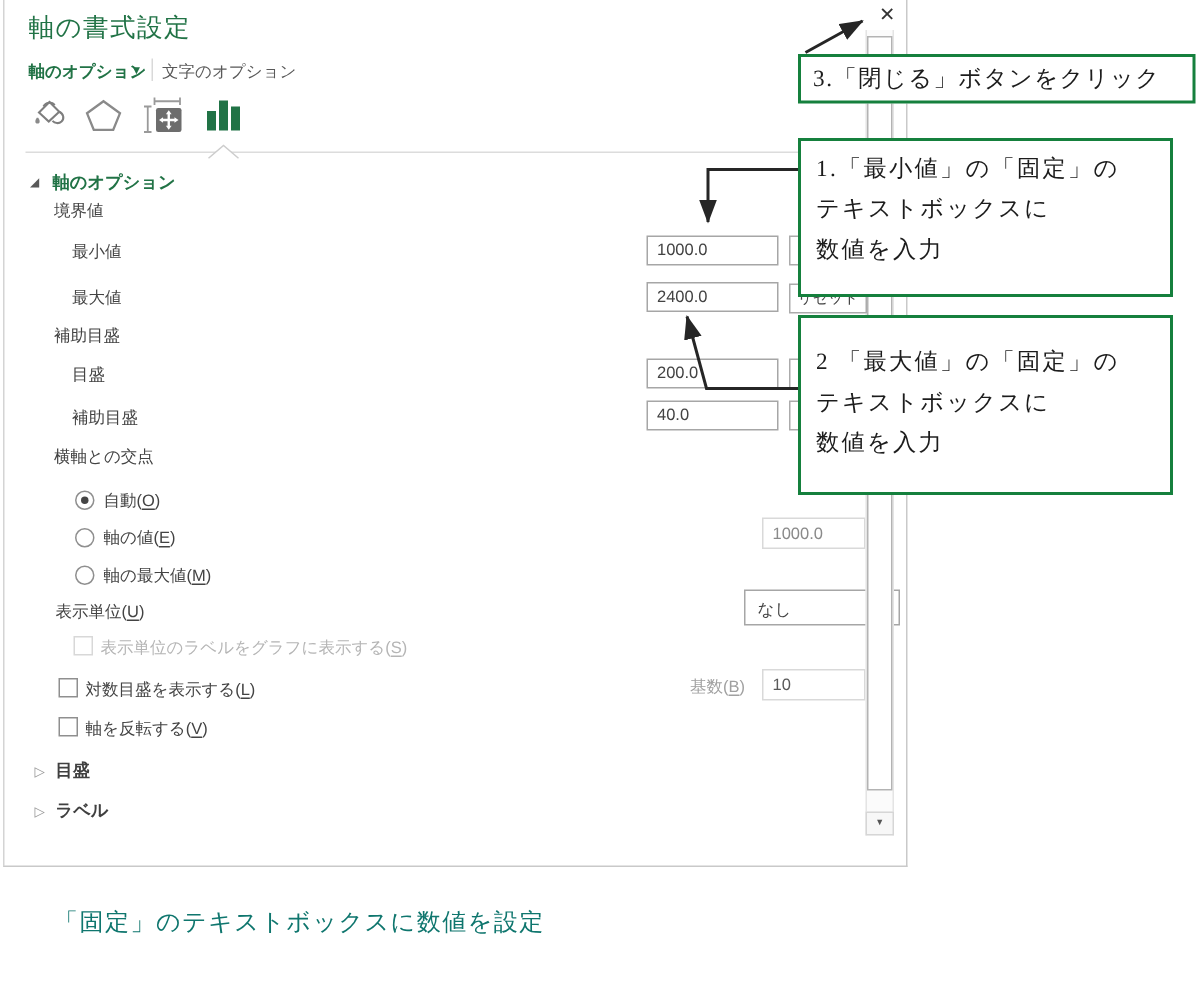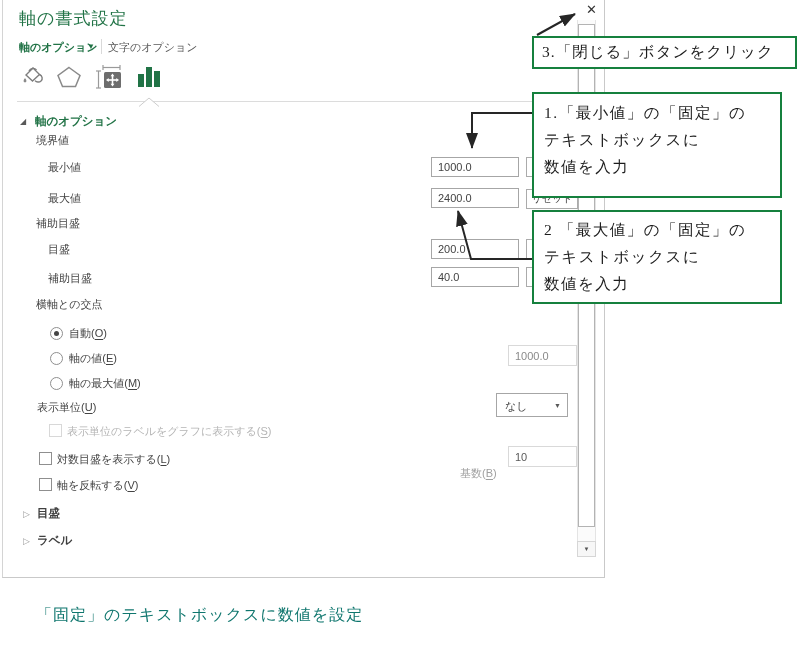--- a/index.html
+++ b/index.html
@@ -27,21 +27,21 @@
   .lbl-lite { font-size:11px; color:#a0a0a0; white-space:nowrap; }
   .bold-item { font-size:11.5px; font-weight:bold; color:#404040; }
   .coll-tri { font-size:9px; color:#9a9a9a; }
 
   input.tb { position:absolute; width:88px; height:20px; border:1px solid #a6a6a6; background:#fff;
              font-family:"Liberation Sans","DejaVu Sans",sans-serif; font-size:11px; color:#434343; padding-left:6px; }
   input.tb-lite { position:absolute; width:69px; height:21px; border:1px solid #d9d9d9; background:#fff;
              font-family:"Liberation Sans","DejaVu Sans",sans-serif; font-size:11px; color:#8a8a8a; padding-left:6px; }
   .reset-btn { position:absolute; width:52px; height:20px; border:1px solid #ababab; background:#fff;
                font-size:10px; color:#444; display:flex; align-items:center; justify-content:center; z-index:2; }
-  .dropdown { position:absolute; left:493px; top:393px; width:72px; height:24px; border:1px solid #a6a6a6;
+  .dropdown { position:absolute; left:493px; top:393px; width:104px; height:24px; border:1px solid #a6a6a6;
               background:#fff; font-size:11px; color:#434343; }
   .dropdown .dd-txt { position:absolute; left:8px; top:5px; }
   .dropdown .dd-arrow { position:absolute; right:6px; top:8px; font-size:7px; color:#595959; }
 
   .radio { position:absolute; width:13px; height:13px; border:1px solid #8f8f8f; border-radius:50%; background:#fff; }
   .radio.sel::after { content:""; position:absolute; left:3px; top:3px; width:5px; height:5px; border-radius:50%; background:#454545; }
   .chk { position:absolute; width:13px; height:13px; border:1px solid #8f8f8f; background:#fff; }
   .chk.dis { border-color:#d8d8d8; }
 
   
@@ -51,22 +51,22 @@
   .sb-btn { position:absolute; left:574px; top:541px; width:19px; height:16px; background:#f7f7f7; border:1px solid #d6d6d6;
             display:flex; align-items:center; justify-content:center; font-size:6px; color:#555; z-index:2; }
 
   
   .callout { position:absolute; background:#fff; border:2px solid #15803d; z-index:5;
              font-family:"Liberation Serif","DejaVu Serif",serif; color:#1c1c1c; }
   .co3 { left:532px; top:36px; width:265px; height:33px; font-size:15.5px; letter-spacing:1px;
          display:flex; align-items:center; padding-left:8px; }
   .co1 { left:532px; top:92px; width:250px; height:106px; font-size:15.5px; letter-spacing:1.5px;
          line-height:27px; padding:5px 0 0 10px; }
-  .co2 { left:532px; top:210px; width:250px; height:94px; font-size:15.5px; letter-spacing:1.5px;
-         line-height:27px; padding:4px 0 0 10px; }
+  .co2 { left:532px; top:210px; width:250px; height:120px; font-size:15.5px; letter-spacing:1.5px;
+         line-height:27px; padding:16px 0 0 10px; }
 
   .caption { position:absolute; left:36px; top:605px; font-family:"Liberation Serif","DejaVu Serif",serif;
              font-size:16px; letter-spacing:1px; color:#0f766e; z-index:3; }
 
   .arrows { position:absolute; left:0; top:0; width:800px; height:657px; z-index:6; pointer-events:none; }
   u { text-underline-offset:2px; }
 </style>
 </head>
 <body>
 
@@ -176,21 +176,21 @@
     <div class="dropdown">
       <span class="dd-txt">なし</span>
       <span class="dd-arrow">▼</span>
     </div>
 
     <div class="chk dis" style="left:46px;top:424px;"></div>
     <div class="abs lbl-dis ak" style="left:64px;top:424px;">表示単位のラベルをグラフに表示する(<u>S</u>)</div>
 
     <div class="chk" style="left:36px;top:452px;"></div>
     <div class="abs lbl ak" style="left:54px;top:452px;">対数目盛を表示する(<u>L</u>)</div>
-    <div class="abs lbl-lite ak" style="left:457px;top:450px;margin-top:16px;">基数(<u>B</u>)</div>
+    <div class="abs lbl-lite ak" style="left:457px;top:450px;">基数(<u>B</u>)</div>
     <input class="tb-lite" style="left: 505px; top: 446px; color: rgb(89, 89, 89);" value="10">
 
     <div class="chk" style="left:36px;top:478px;"></div>
     <div class="abs lbl ak" style="left:54px;top:478px;">軸を反転する(<u>V</u>)</div>
 
     <div class="abs coll-tri" style="left:20px;top:509px;">▷</div>
     <div class="abs bold-item" style="left:34px;top:506px;">目盛</div>
 
     <div class="abs coll-tri" style="left:20px;top:536px;">▷</div>
     <div class="abs bold-item" style="left:34px;top:533px;">ラベル</div>

